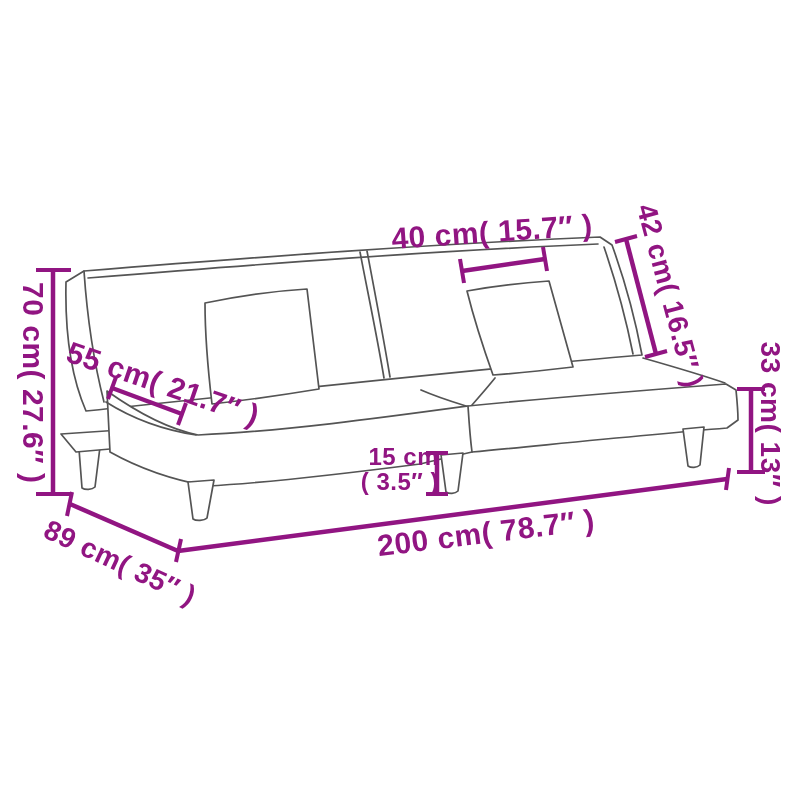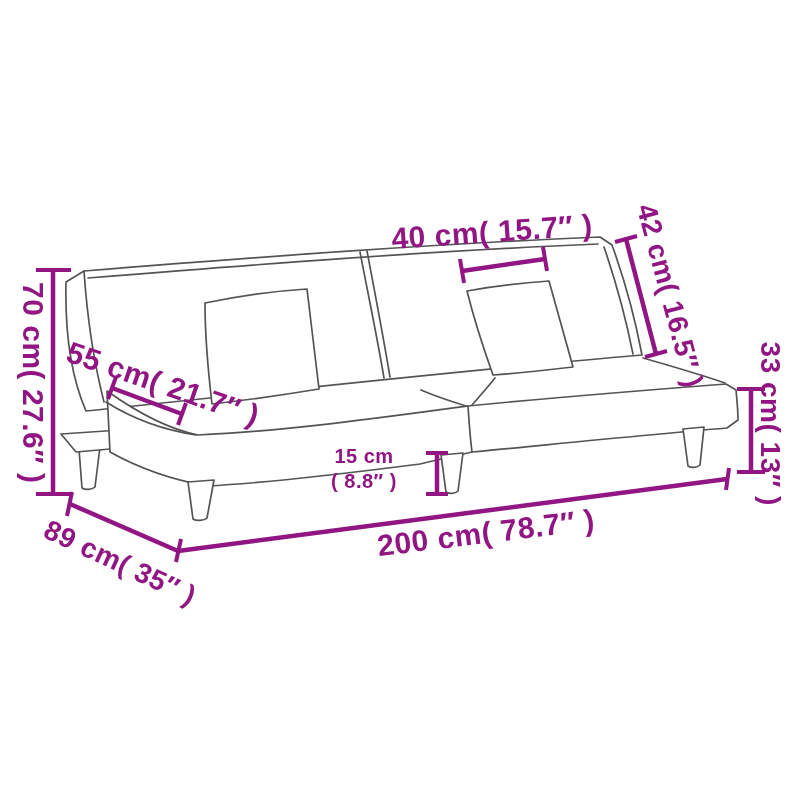--- a/index.html
+++ b/index.html
@@ -22,21 +22,21 @@
     text-align:center;
     white-space:nowrap;
     letter-spacing:0.5px;
     line-height:1.05;
   }
   .lbl-70 {left:-77px;top:367px;width:220px;font-size:30px;transform:rotate(90deg);}
   .lbl-55 {left:53px;top:368px;width:220px;font-size:30px;transform:rotate(19deg);}
   .lbl-40 {left:377px;top:216px;width:230px;font-size:30px;transform:rotate(-4deg);}
   .lbl-42 {left:565px;top:281px;width:210px;font-size:28px;transform:rotate(75deg);}
   .lbl-33 {left:675px;top:409px;width:190px;font-size:28px;transform:rotate(90deg);}
-  .lbl-15 {left:289px;top:444px;width:150px;font-size:20px;line-height:25px;}
+  .lbl-15 {left:289px;top:444px;width:150px;font-size:24px;line-height:25px;text-align:right;}
   .lbl-89 {left:35px;top:548px;width:170px;font-size:28px;transform:rotate(25deg);}
   .lbl-200{left:366px;top:517px;width:240px;font-size:30px;transform:rotate(-7deg);}
   .sketch{stroke:var(--sketch);stroke-width:1.7;fill:#ffffff;stroke-linejoin:round;stroke-linecap:round;}
   .sketch-line{stroke:var(--sketch);stroke-width:1.7;fill:none;stroke-linejoin:round;stroke-linecap:round;}
   .dim-line{stroke:var(--dim);stroke-width:4.5;fill:none;stroke-linecap:butt;}
   .dim-tick{stroke:var(--dim);stroke-width:4;fill:none;stroke-linecap:butt;}
 </style>
 </head>
 <body>
 
@@ -158,18 +158,18 @@
     </g>
   </svg>
 
   <div class="dim-label lbl-70">70 cm( 27.6″ )</div>
   <div class="dim-label lbl-55">55 cm( 21.7″ )</div>
   <div class="dim-label lbl-40">40 cm( 15.7″ )</div>
   <div class="dim-label lbl-42">42 cm( 16.5″ )</div>
   <div class="dim-label lbl-33">33 cm( 13″ )</div>
   <div class="dim-label lbl-15">
     <div>15 cm</div>
-    <div>( 8.8″ )</div>
+    <div>( 3.5″ )</div>
   </div>
   <div class="dim-label lbl-89">89 cm( 35″ )</div>
   <div class="dim-label lbl-200">200 cm( 78.7″ )</div>
 
 </div>
 
 </body></html>

